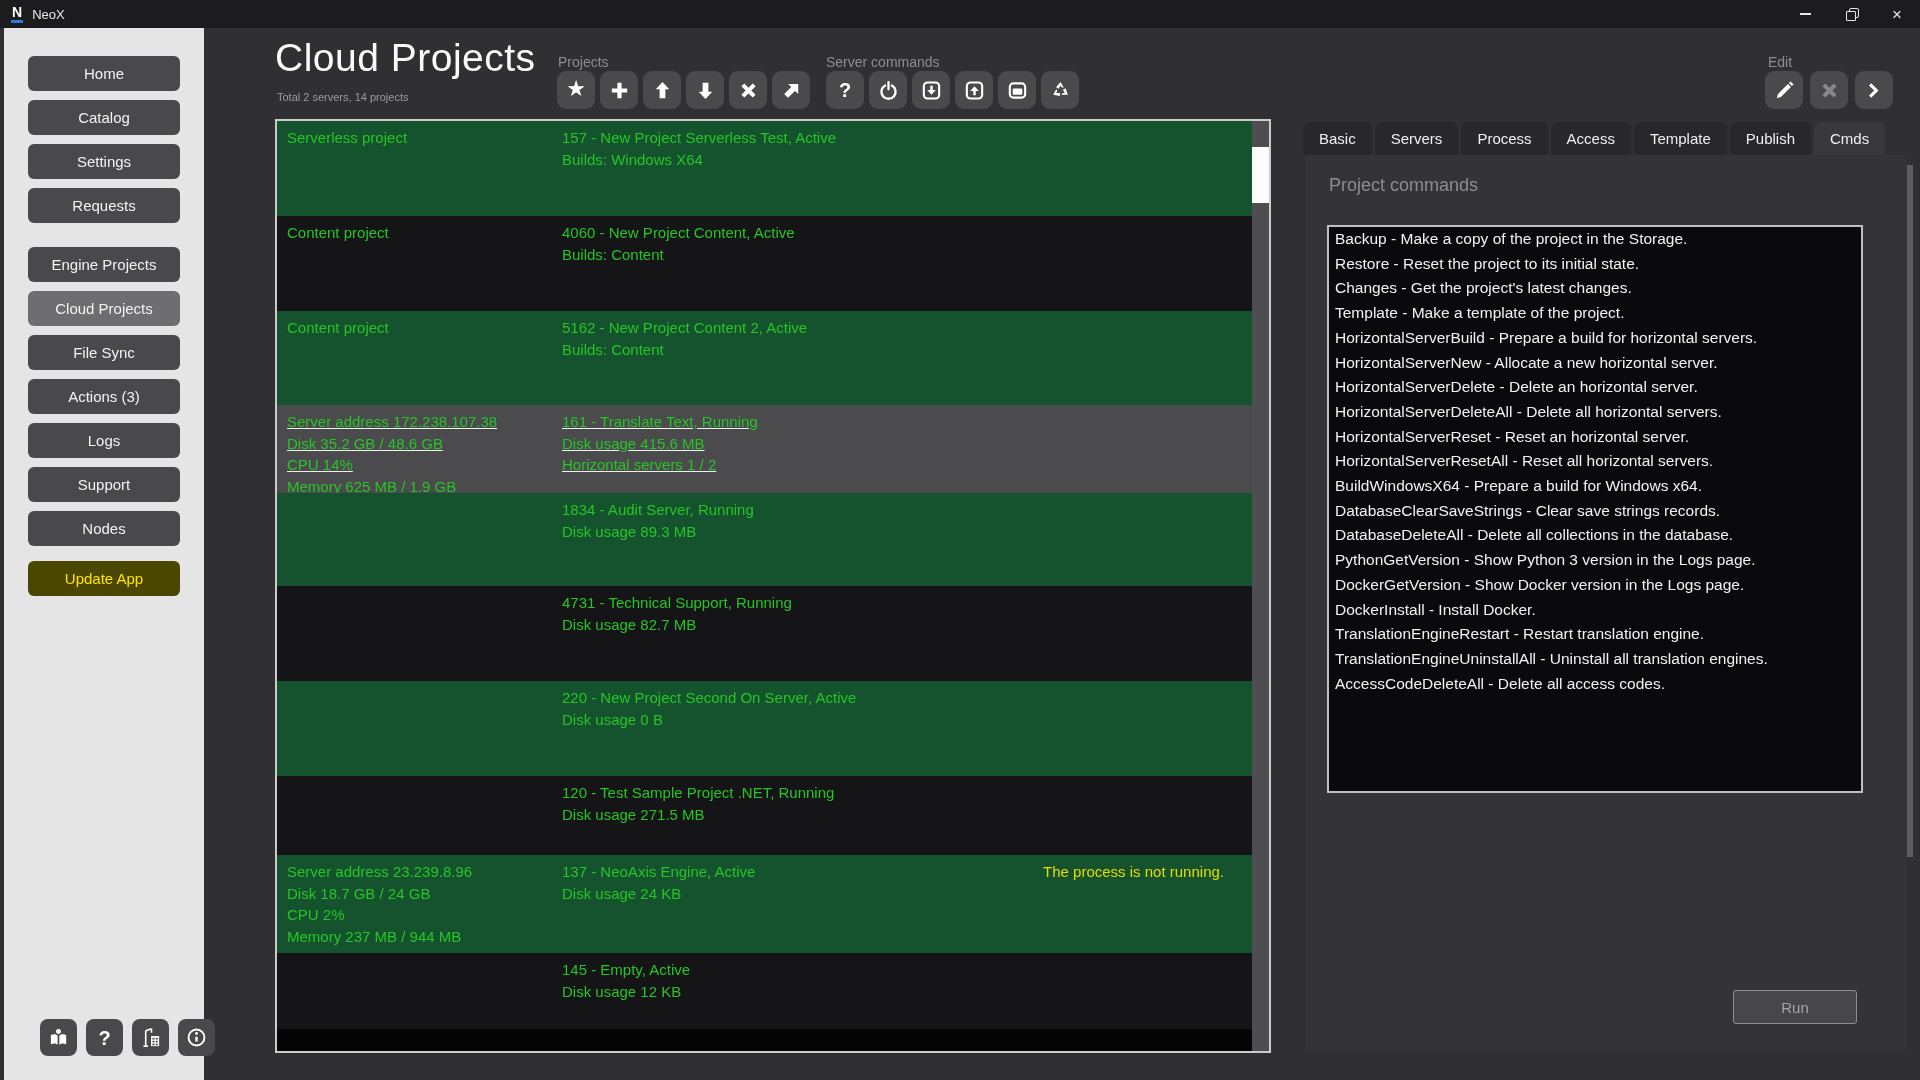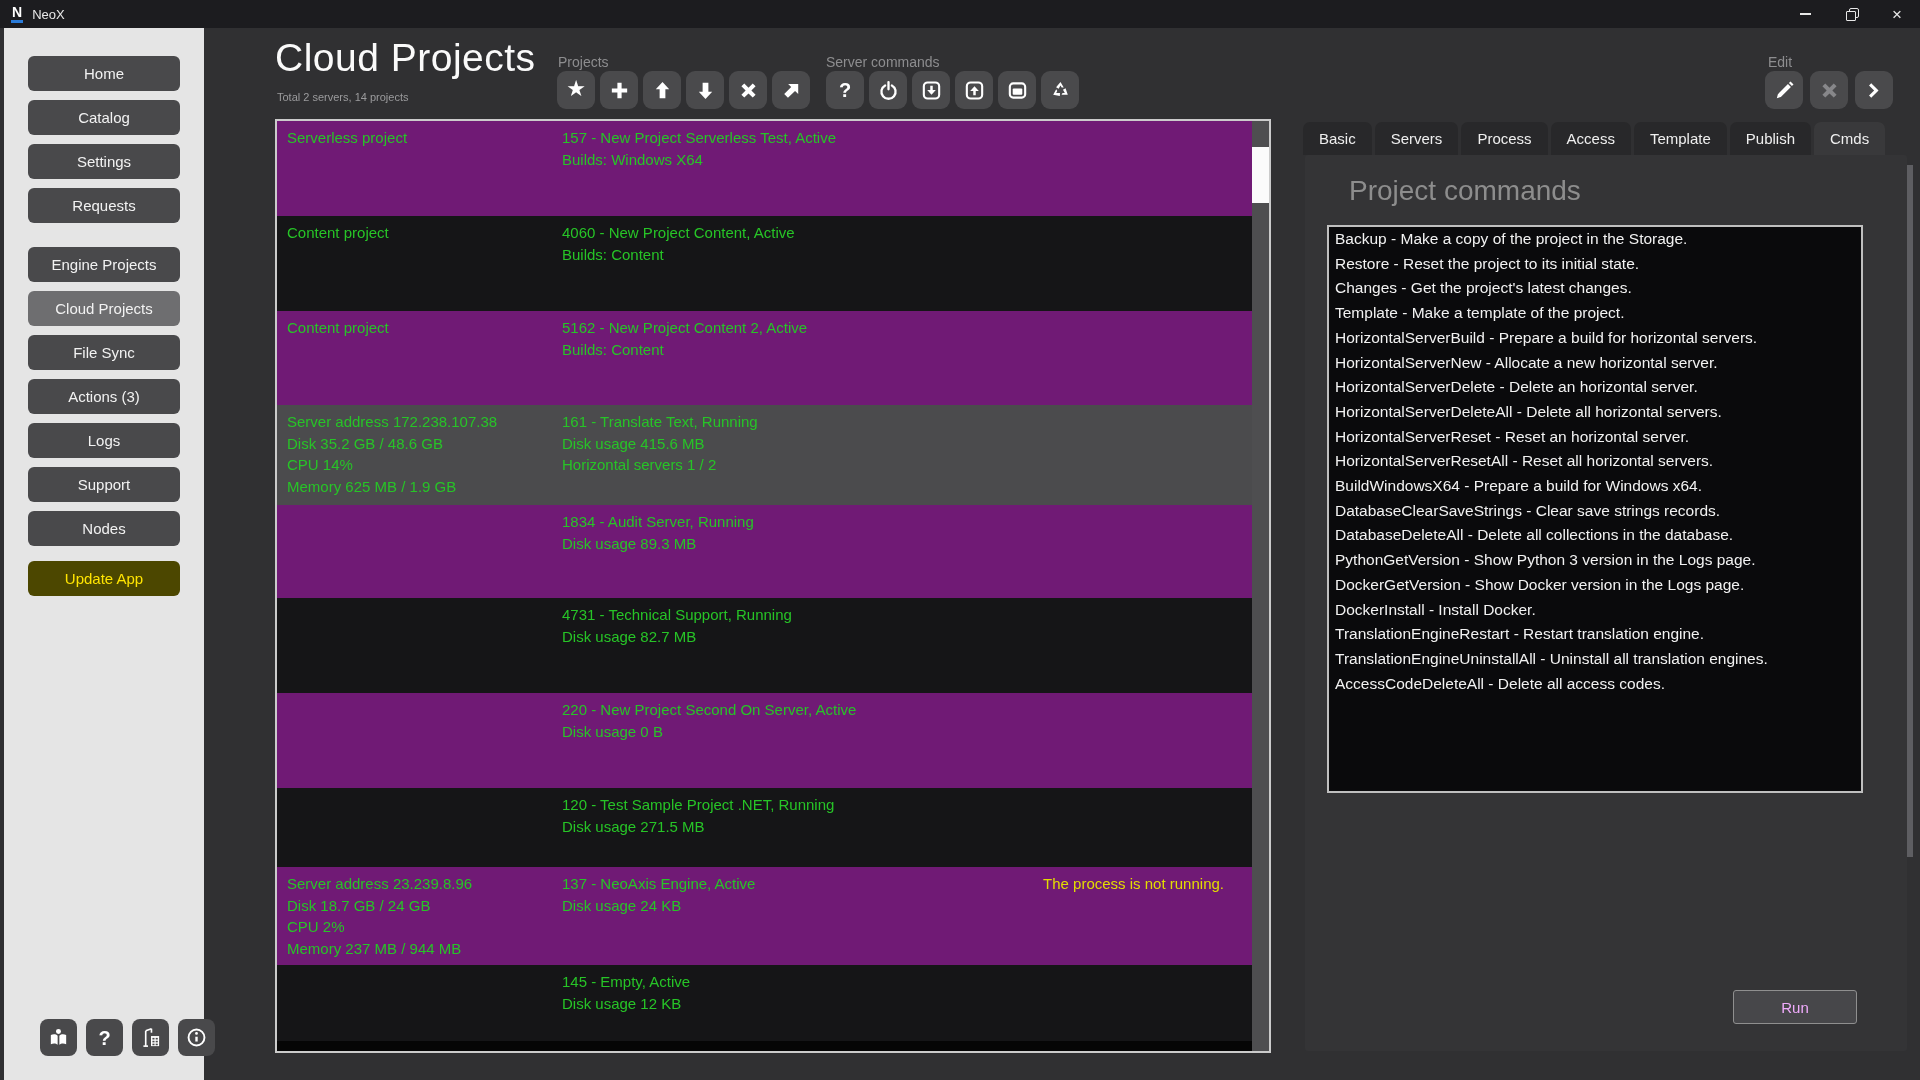--- a/index.html
+++ b/index.html
@@ -52,45 +52,45 @@
   .tb-btn.disabled { color:#87878a; }
   .q-glyph { font-size:20px; font-weight:bold; line-height:1; }
   .star-glyph { font-size:22px; line-height:1; padding-bottom:2px; }
 
   
   .plist { position:absolute; left:75px; top:91px; width:996px; height:934px;
     border:2px solid #cbcbcb; background:#050505; }
   .plist-rows { position:absolute; top:0; left:0; right:17px; bottom:0;
     display:flex; flex-direction:column; overflow:hidden; }
   .plist-row { display:flex; padding:6px 28px 0 10px; flex:none; }
-  .plist-row.odd  { background:#701a75; }
+  .plist-row.odd  { background:#14532d; }
   .plist-row.even { background:#151517; }
   .plist-row.selected { background:#4b4b4d; }
   .pcol1 { width:275px; }
   .pcol2 { width:480px; }
   .pcol3 { flex:1; text-align:right; color:#e3dd00; font-size:15px; line-height:21.5px; }
   .pline { font-size:15px; line-height:21.5px; color:#27c427; white-space:nowrap; }
   .plist-scroll { position:absolute; top:0; right:0; bottom:0; width:17px; background:#4e4e50; }
   .plist-thumb { position:absolute; top:26px; left:0; width:17px; height:56px; background:#fbfbfb; }
 
   
   .tabs { position:absolute; left:1103px; top:94px; display:flex; gap:3px; }
   .tab { height:33px; padding:0 16px; display:flex; align-items:center; font-size:15px;
     color:#efefef; background:#28282a; border-radius:7px 7px 0 0; }
   .tab.active { background:#39393b; }
   .panel { position:absolute; left:1105px; top:127px; width:602px; height:896px;
     background:#343436; border-radius:3px; }
-  .panel-heading { position:absolute; left:44px; top:20px; font-size:28px; color:#8d8d8d; }
+  .panel-heading { position:absolute; left:24px; top:20px; font-size:18px; color:#8d8d8d; }
   .cmd-list { position:absolute; left:22px; top:70px; width:536px; height:568px;
     background:#0a0a0c; border:2px solid #bfbfbf; overflow:hidden; }
   .cmd-item { font-size:15.5px; line-height:24.7px; color:#f2f2f2; padding-left:6px; white-space:nowrap; }
   .cmd-item.selected { background:#9c9c9c; color:#fff; }
   .run-btn { position:absolute; left:428px; top:835px; width:124px; height:34px;
     background:#47474a; border:1px solid #8f8f8f; border-radius:3px;
-    color:#f0abfc; font-size:15px; font-family:inherit; }
+    color:#a3a3a3; font-size:15px; font-family:inherit; }
   .edge-scroll { position:absolute; left:1707px; top:137px; width:6px; height:692px; background:#5e5e62; }
 </style>
 </head>
 <body>
 
 <div class="titlebar">
   <span class="logo">N</span>
   <span class="app-title">NeoX</span>
   <div class="win-controls">
     <div class="win-btn">
@@ -316,21 +316,21 @@
         <div class="plist-row odd" style="height: 94px;">
           <div class="pcol1">
             <div class="pline">Content project</div>
           </div>
           <div class="pcol2">
             <div class="pline">5162 - New Project Content 2, Active</div>
             <div class="pline">Builds: Content</div>
           </div>
           <div class="pcol3"></div>
         </div>
-        <div class="plist-row selected" style="height: 100px;">
+        <div class="plist-row selected" style="height: 88px; text-decoration: underline;">
           <div class="pcol1">
             <div class="pline">Server address 172.238.107.38</div>
             <div class="pline">Disk 35.2 GB / 48.6 GB</div>
             <div class="pline">CPU 14%</div>
             <div class="pline">Memory 625 MB / 1.9 GB</div>
           </div>
           <div class="pcol2">
             <div class="pline">161 - Translate Text, Running</div>
             <div class="pline">Disk usage 415.6 MB</div>
             <div class="pline">Horizontal servers 1 / 2</div>

